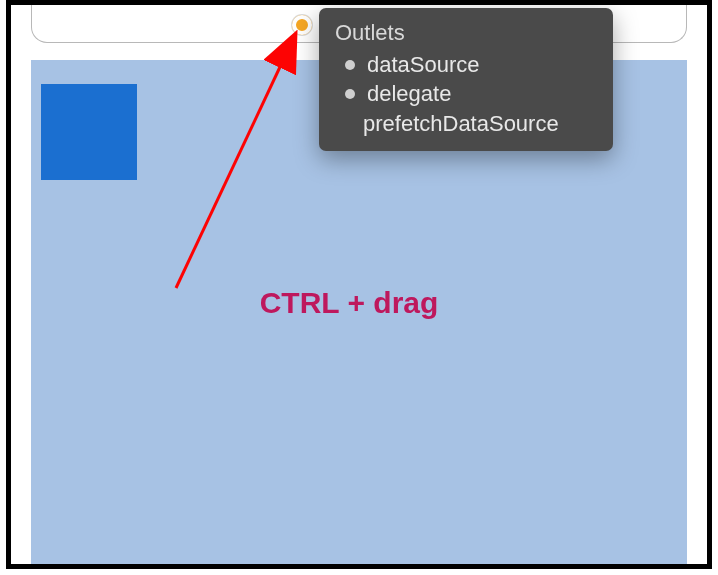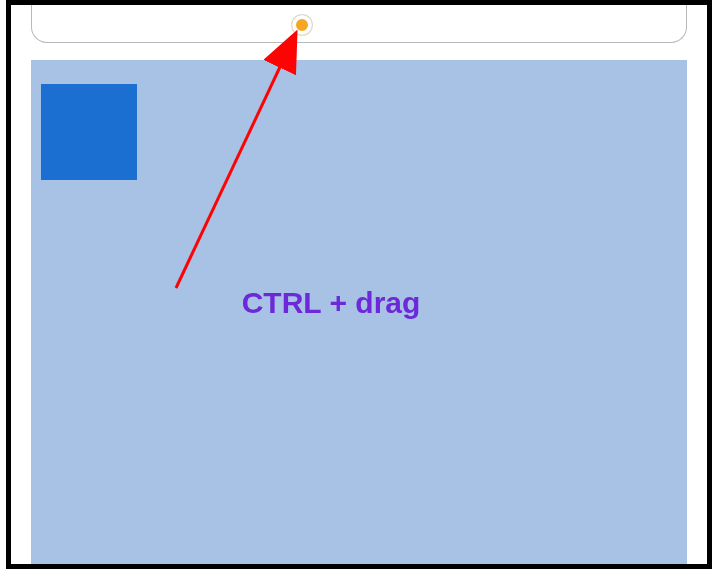--- a/index.html
+++ b/index.html
@@ -49,39 +49,54 @@
     .outlet-row { display: flex; align-items: center; padding-left: 10px; cursor: default; }
     .bullet {
       width: 10px; height: 10px; border-radius: 50%;
       background: #cfcfcf; margin-right: 12px; display: inline-block;
     }
     .bullet.hollow {
       background: transparent; border: 2px solid #cfcfcf; width: 6px; height: 6px;
       visibility: hidden;
     }
     .annot {
-      position: absolute; left: 85px; top: 280px;
-      color: #6d28d9; font-weight: 700; font-family: Arial, sans-serif;
+      position: absolute; left: 103px; top: 280px;
+      color: #be185d; font-weight: 700; font-family: Arial, sans-serif;
       font-size: 30px; line-height: 1.2; text-align: center; width: 470px;
       pointer-events: none;
     }
     svg.arrow { position: absolute; left: 0; top: 0; pointer-events: none; }
   </style>
 </head>
 <body>
 
 <div class="outer">
 
   <div class="ib-topbar-wrap"></div>
   <div class="ib-anchor"></div>
 
   <div class="collection-view">
     <div class="cell"></div>
   </div>
 
+  <div class="popover">
+    <div class="hdr">Outlets</div>
+    <div class="outlet-row">
+      <span class="bullet"></span>
+      <span>dataSource</span>
+    </div>
+    <div class="outlet-row">
+      <span class="bullet"></span>
+      <span>delegate</span>
+    </div>
+    <div class="outlet-row">
+      <span class="bullet hollow"></span>
+      <span>prefetchDataSource</span>
+    </div>
+  </div>
 
   <svg class="arrow" width="706" height="569">
     <defs>
       <marker id="ah" markerWidth="14" markerHeight="12" refX="12" refY="6" orient="auto">
         <path d="M0,0 L14,6 L0,12 Z" fill="#fd0303"></path>
       </marker>
     </defs>
     <line x1="165" y1="283" x2="284" y2="30" stroke="#fd0303" stroke-width="3" marker-end="url(#ah)"></line>
   </svg>
 

